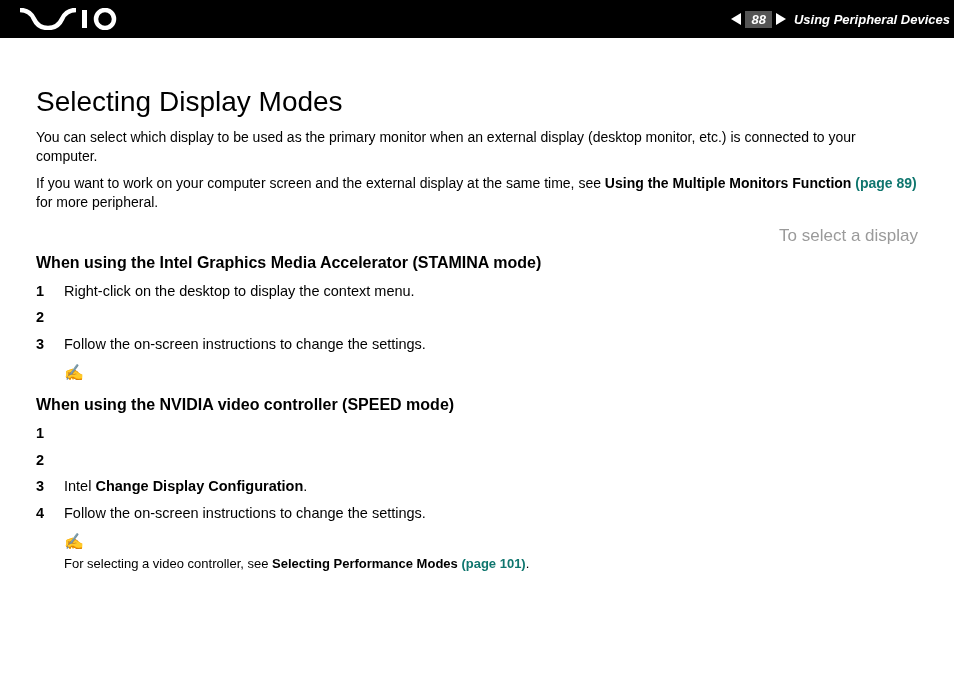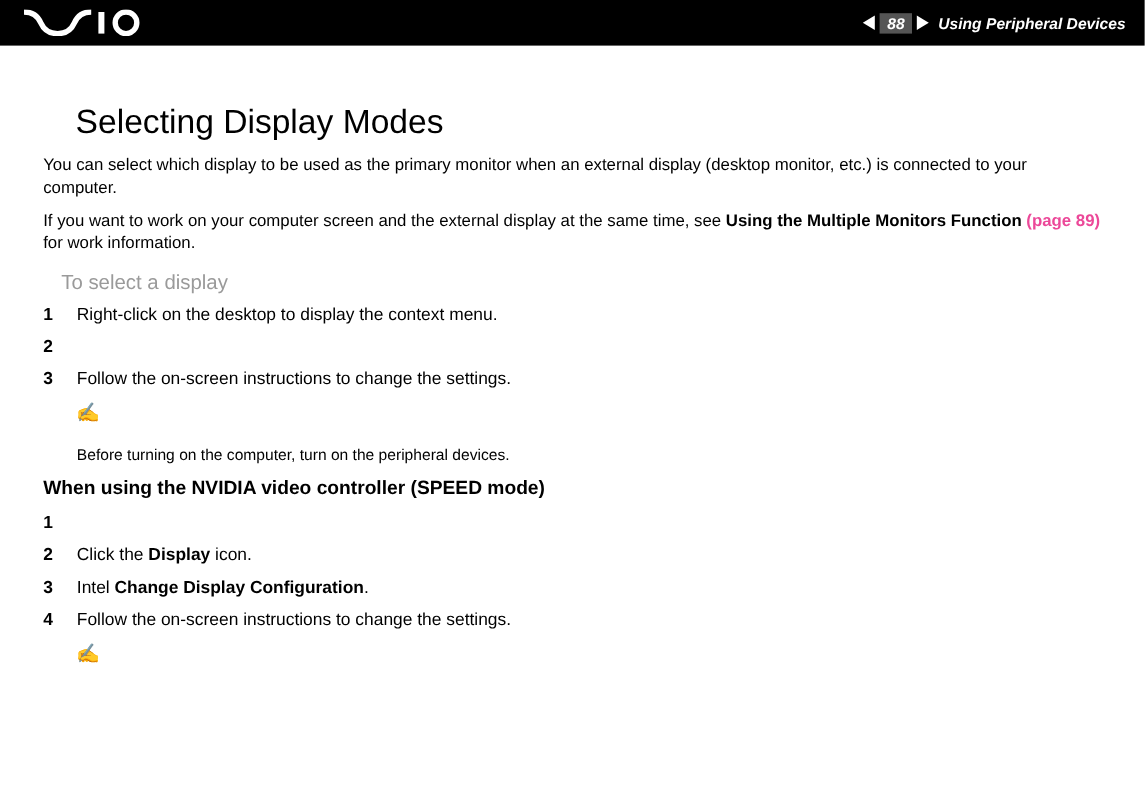--- a/index.html
+++ b/index.html
@@ -10,21 +10,21 @@
     height: 674px;
     overflow: hidden;
   }
   .header {
     background: #000;
     color: #fff;
     height: 38px;
     display: flex;
     align-items: center;
     justify-content: space-between;
-    padding: 0 16px 0 20px;
+    padding: 0 4px 0 20px;
   }
   .logo {
     display: flex;
     align-items: center;
     gap: 0;
   }
   .logo svg { display: block; }
   .header-right {
     display: flex;
     align-items: center;
@@ -52,33 +52,33 @@
     font-weight: bold;
     font-size: 13px;
   }
   .content {
     padding: 48px 36px 0 36px;
   }
   h1 {
     font-size: 28px;
     font-weight: normal;
     margin-bottom: 10px;
-    margin-left: 27px;
   }
   .para {
     font-size: 14px;
     line-height: 1.35;
     margin-bottom: 8px;
   }
-  .link { color: #ec4899; font-weight: bold; }
+  .link { color: #0f766e; font-weight: bold; }
   .subhead-light {
     font-size: 17px;
     color: #9a9a9a;
     font-weight: normal;
     margin: 14px 0 8px 15px;
+    text-align: right;
   }
   .subhead-bold {
     font-size: 16px;
     font-weight: bold;
     margin: 8px 0 10px 0;
   }
   .steps { list-style: none; }
   .step {
     display: flex;
     font-size: 14.5px;
@@ -125,65 +125,65 @@
     <span>Using Peripheral Devices</span>
   </div>
 </div>
 
 <div class="content">
   <h1>Selecting Display Modes</h1>
 
   <p class="para">You can select which display to be used as the primary monitor when an external display (desktop monitor, etc.) is connected to your computer.</p>
 
   <p class="para">
-    <span>If you want to work on your computer screen and the external display at the same time, see </span><span class="bold">Using the Multiple Monitors Function</span><span class="link"> (page 89)</span><span> for work information.</span>
+    <span>If you want to work on your computer screen and the external display at the same time, see </span><span class="bold">Using the Multiple Monitors Function</span><span class="link"> (page 89)</span><span> for more peripheral.</span>
   </p>
 
   <div class="subhead-light">To select a display</div>
 
+  <div class="subhead-bold">When using the Intel Graphics Media Accelerator (STAMINA mode)</div>
 
   <div class="steps">
     <div class="step">
       <span class="step-num">1</span>
       <span>Right-click on the desktop to display the context menu.</span>
     </div>
     <div class="step">
       <span class="step-num">2</span>
     </div>
     <div class="step">
       <span class="step-num">3</span>
       <span>Follow the on-screen instructions to change the settings.</span>
     </div>
   </div>
 
   <div class="note-block">
     <span class="note-icon">✍</span>
-    <div class="note-text note-text2">Before turning on the computer, turn on the peripheral devices.</div>
   </div>
 
   <div class="subhead-bold">When using the NVIDIA video controller (SPEED mode)</div>
 
   <div class="steps">
     <div class="step">
       <span class="step-num">1</span>
     </div>
     <div class="step">
       <span class="step-num">2</span>
-      <span>
-        <span>Click the </span><span class="bold">Display</span><span> icon.</span>
-      </span>
     </div>
     <div class="step">
       <span class="step-num">3</span>
       <span>
         <span>Intel </span><span class="bold">Change Display Configuration</span><span>.</span>
       </span>
     </div>
     <div class="step">
       <span class="step-num">4</span>
       <span>Follow the on-screen instructions to change the settings.</span>
     </div>
   </div>
 
   <div class="note-block">
     <span class="note-icon">✍</span>
+    <div class="note-text">
+      <span>For selecting a video controller, see </span><span class="bold">Selecting Performance Modes</span><span class="link"> (page 101)</span><span>.</span>
+    </div>
   </div>
 </div>
 
 </body></html>

